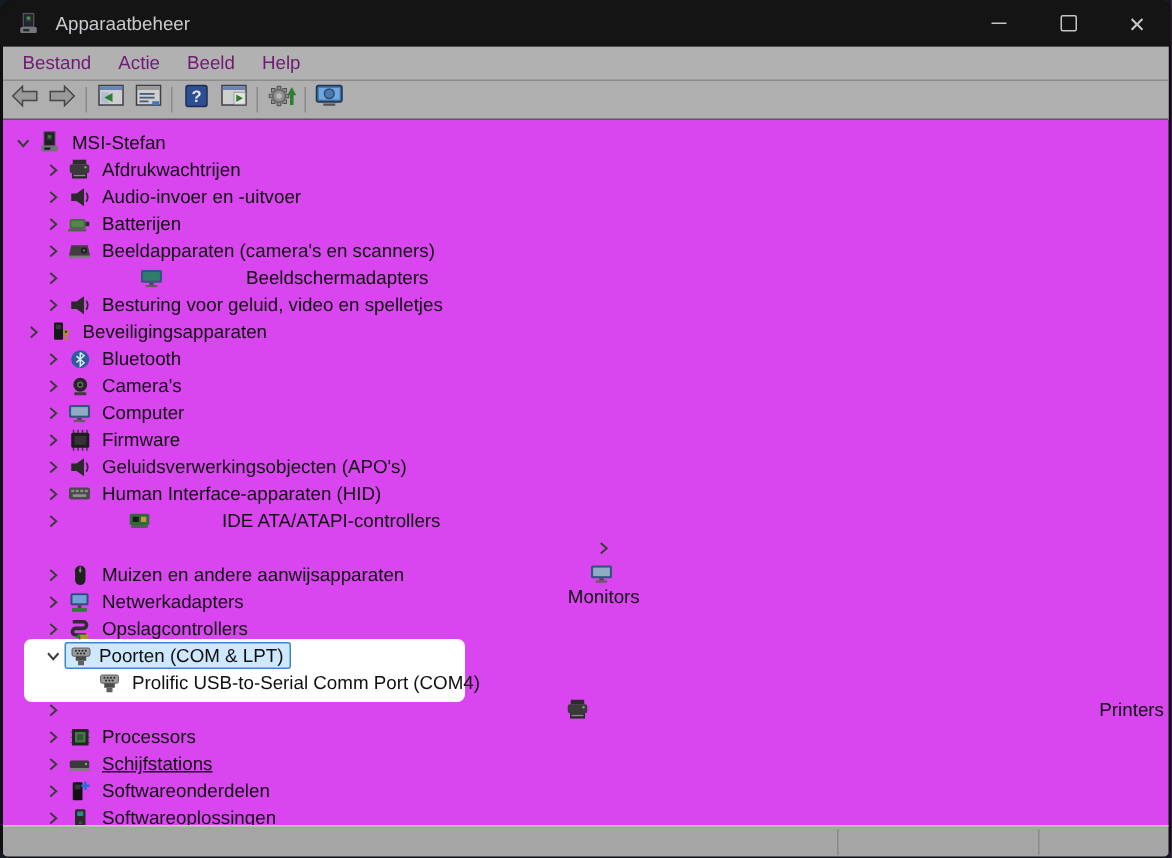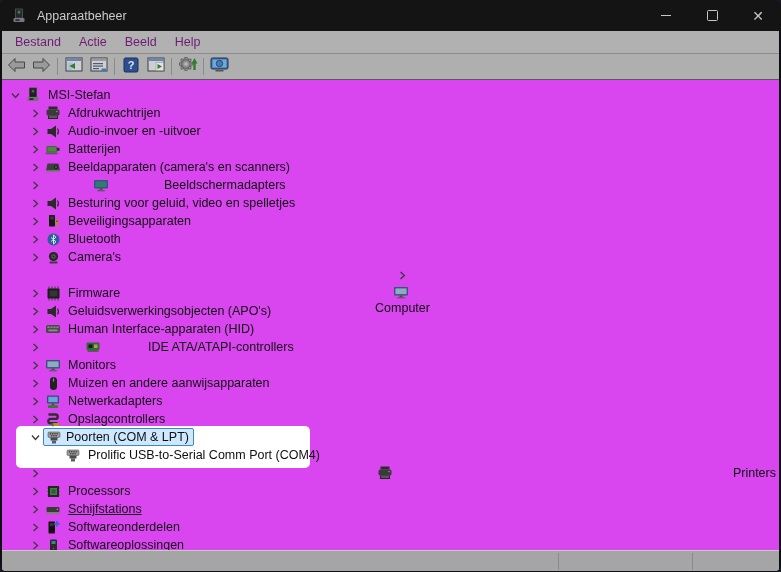--- a/index.html
+++ b/index.html
@@ -254,21 +254,21 @@
             </svg>
           </span>
           <span class="ticon">
             <svg width="15" height="15" viewBox="0 0 15 15">
               <polygon points="1.5,5 5,5 10,1.5 10,13.5 5,10 1.5,10" fill="#2a2a2a"></polygon>
               <path d="M11.5 4.5 Q13.5 7.5 11.5 10.5" stroke="#2a2a2a" stroke-width="1.1" fill="none"></path>
             </svg>
           </span>
           <span class="tlbl">Besturing voor geluid, video en spelletjes</span>
         </div>
-        <div class="trow" style="padding-left: 24px;">
+        <div class="trow" style="padding-left: 11px;">
           <span class="chev">
             <svg width="11" height="11" viewBox="0 0 11 11">
               <path d="M3.5 2 L7.5 5.5 L3.5 9" stroke="#3a3a3a" stroke-width="1.3" fill="none"></path>
             </svg>
           </span>
           <span class="ticon">
             <svg width="15" height="15" viewBox="0 0 15 15">
               <rect x="3" y="1" width="6" height="11.5" rx="0.8" fill="#161616"></rect>
               <rect x="4.2" y="2.5" width="3.6" height="3" fill="#363636"></rect>
               <circle cx="11" cy="7.5" r="2" fill="#a8902f"></circle>
@@ -302,21 +302,21 @@
           <span class="ticon">
             <svg width="15" height="15" viewBox="0 0 15 15">
               <circle cx="7.5" cy="6.5" r="4.6" fill="#262626"></circle>
               <circle cx="7.5" cy="6.5" r="2.2" fill="#5e5e5e"></circle>
               <circle cx="7.5" cy="6.5" r="1" fill="#1a1a1a"></circle>
               <rect x="3.5" y="11.5" width="8" height="2" rx="0.5" fill="#3c3c3c"></rect>
             </svg>
           </span>
           <span class="tlbl">Camera's</span>
         </div>
-        <div class="trow" style="padding-left: 24px; flex-direction: column;">
+        <div class="trow" style="padding-left: 24px;">
           <span class="chev">
             <svg width="11" height="11" viewBox="0 0 11 11">
               <path d="M3.5 2 L7.5 5.5 L3.5 9" stroke="#3a3a3a" stroke-width="1.3" fill="none"></path>
             </svg>
           </span>
           <span class="ticon">
             <svg width="16" height="15" viewBox="0 0 16 15">
               <rect x="1" y="2" width="14" height="8.5" rx="1" fill="#35537e"></rect>
               <rect x="2.4" y="3.4" width="11.2" height="5.7" fill="#8fabc4"></rect>
               <rect x="6.5" y="10.5" width="3" height="1.5" fill="#4a4a4a"></rect>
@@ -388,21 +388,21 @@
           <span class="ticon">
             <svg width="16" height="14" viewBox="0 0 16 14">
               <rect x="1.5" y="2.5" width="13" height="7.5" rx="1" fill="#2f6b3a"></rect>
               <rect x="3.5" y="4.5" width="4" height="3.5" fill="#1a1a1a"></rect>
               <rect x="9" y="4.5" width="3.5" height="3.5" fill="#bb9c38"></rect>
               <rect x="2.5" y="10" width="11" height="2" fill="#5a5a5a"></rect>
             </svg>
           </span>
           <span class="tlbl">IDE ATA/ATAPI-controllers</span>
         </div>
-        <div class="trow" style="padding-left: 24px;">
+        <div class="trow" style="padding-left: 24px; flex-direction: column;">
           <span class="chev">
             <svg width="11" height="11" viewBox="0 0 11 11">
               <path d="M3.5 2 L7.5 5.5 L3.5 9" stroke="#3a3a3a" stroke-width="1.3" fill="none"></path>
             </svg>
           </span>
           <span class="ticon">
             <svg width="16" height="15" viewBox="0 0 16 15">
               <rect x="1" y="2" width="14" height="8.5" rx="1" fill="#35537e"></rect>
               <rect x="2.4" y="3.4" width="11.2" height="5.7" fill="#8fabc4"></rect>
               <rect x="6.5" y="10.5" width="3" height="1.5" fill="#4a4a4a"></rect>

